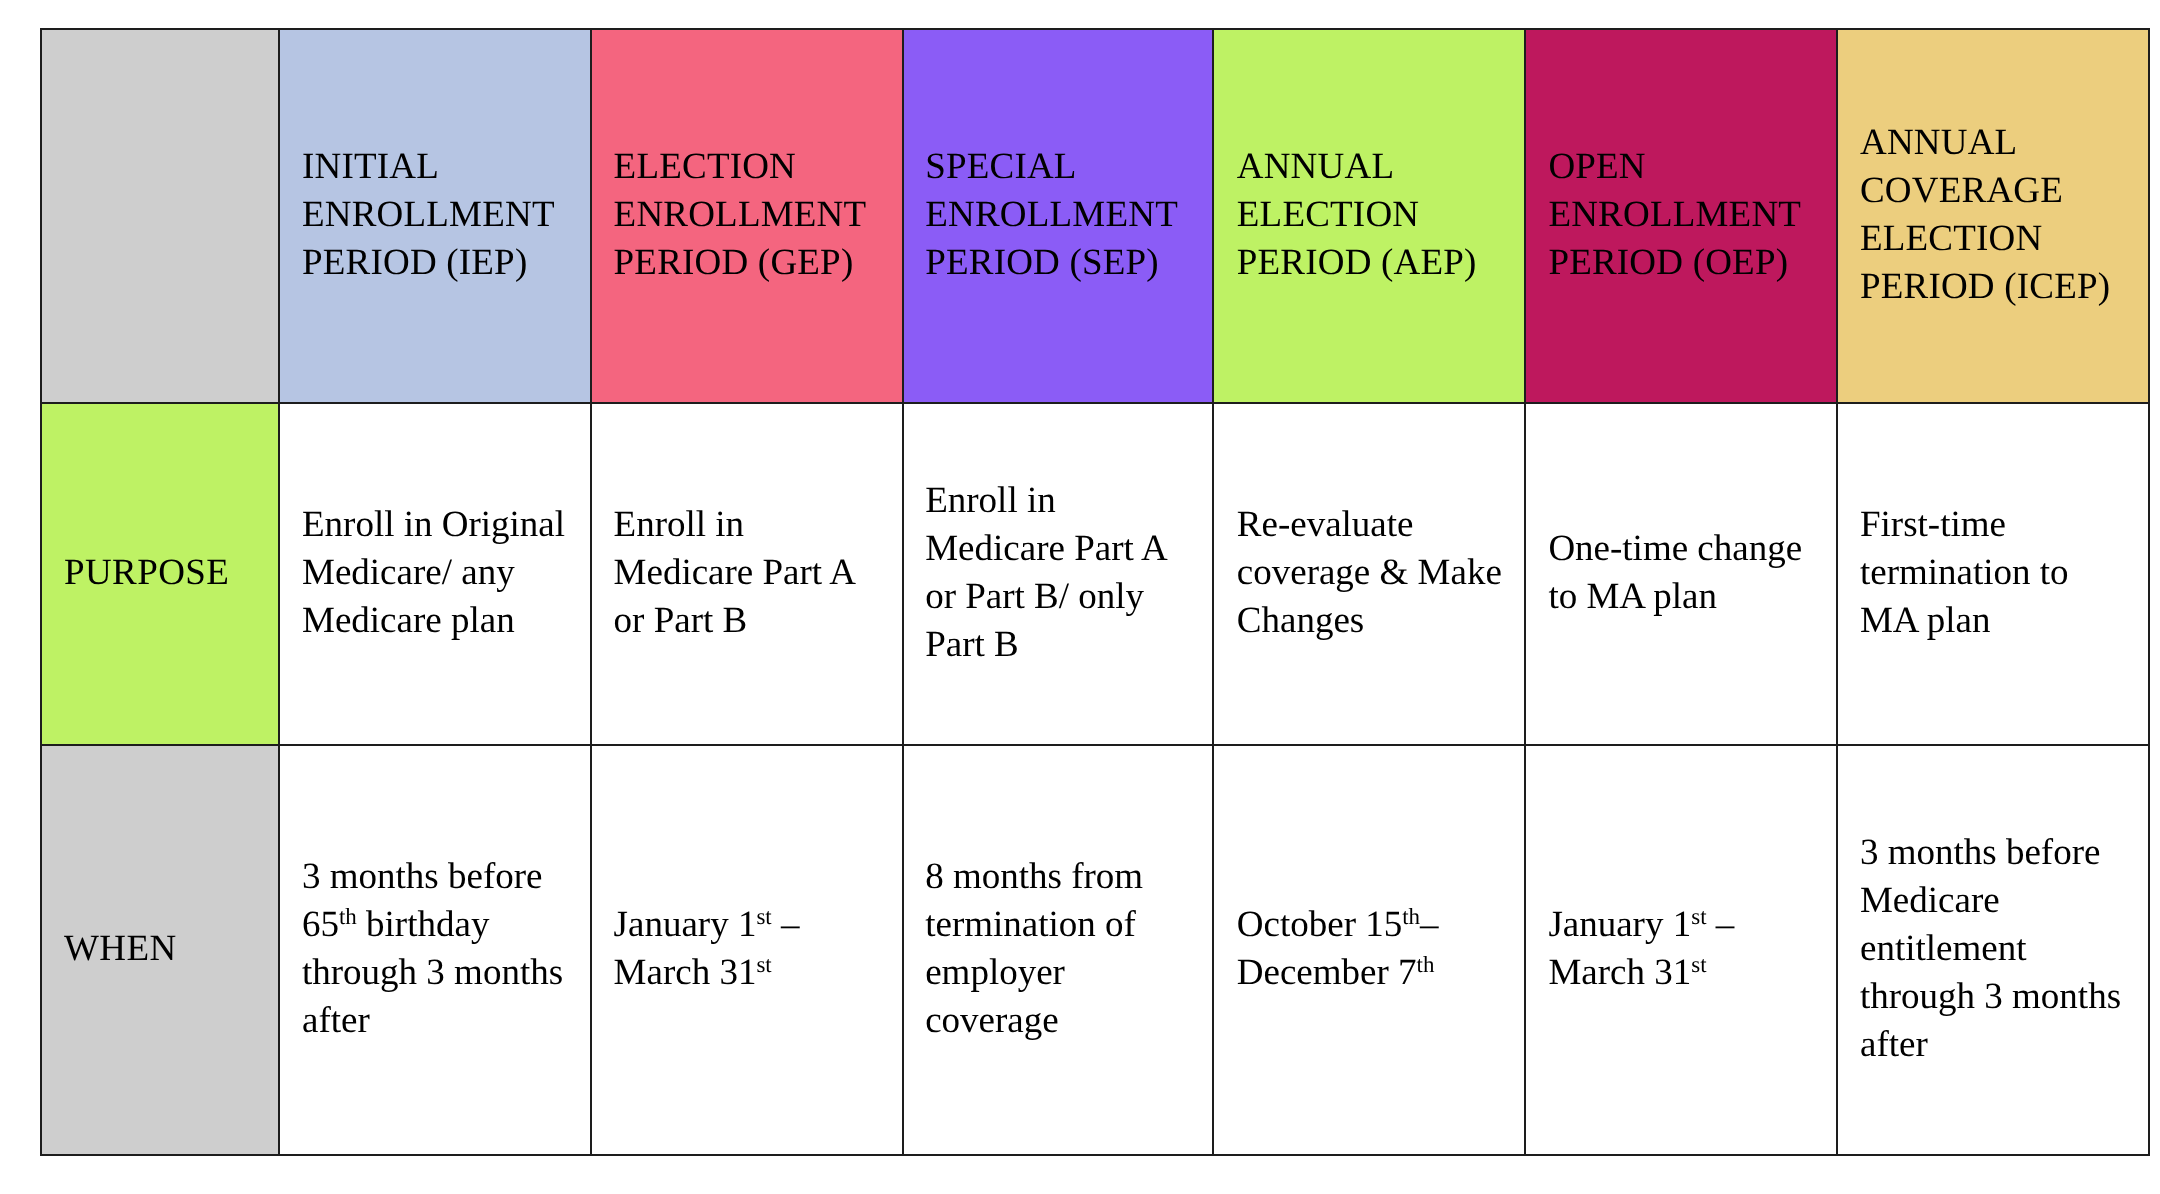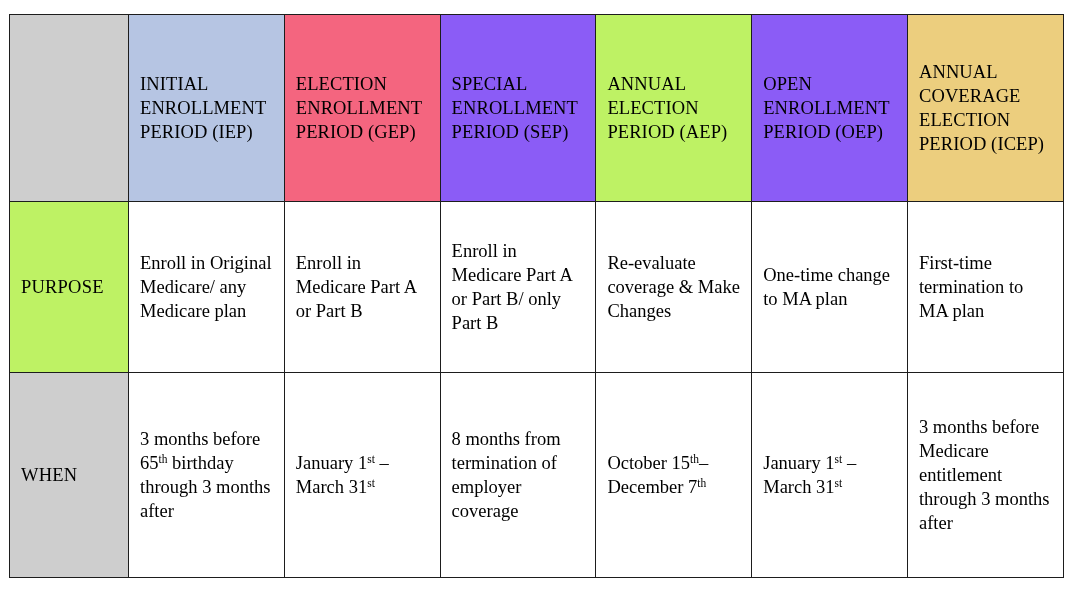--- a/index.html
+++ b/index.html
@@ -15,21 +15,21 @@
     overflow: hidden;
   }
   #page {
     position: relative;
     width: 1080px;
     height: 597px;
     background: #ffffff;
   }
   table.enrollment-table {
     position: absolute;
-    left: 9px;
+    left: 20px;
     top: 14px;
     width: 1054px;
     height: 564px;
     border-collapse: collapse;
     table-layout: fixed;
     background: #ffffff;
   }
   table.enrollment-table td {
     border: 1.5px solid #1d1d1d;
     vertical-align: middle;
@@ -88,21 +88,21 @@
         <col class="c-col">
         <col class="c-col">
     </colgroup>
     <tbody>
       <tr class="header-row">
         <td class="corner-cell" style="background: rgb(206, 206, 206);"></td>
         <td class="header-cell" style="background: rgb(182, 197, 227);">INITIAL ENROLLMENT PERIOD (IEP)</td>
         <td class="header-cell" style="background: rgb(244, 101, 127);">ELECTION ENROLLMENT PERIOD (GEP)</td>
         <td class="header-cell" style="background: #8b5cf6;">SPECIAL ENROLLMENT PERIOD (SEP)</td>
         <td class="header-cell" style="background: #bef264;">ANNUAL ELECTION PERIOD (AEP)</td>
-        <td class="header-cell" style="background: #8b5cf6;">OPEN ENROLLMENT PERIOD (OEP)</td>
+        <td class="header-cell" style="background: #be185d;">OPEN ENROLLMENT PERIOD (OEP)</td>
         <td class="header-cell" style="background: rgb(236, 206, 126);">ANNUAL COVERAGE ELECTION PERIOD (ICEP)</td>
       </tr>
 
 
       <tr class="row-purp">
         <td class="row-label" style="background: #bef264;">PURPOSE</td>
         <td class="body-cell">Enroll in Original Medicare/ any Medicare plan</td>
         <td class="body-cell">Enroll in Medicare Part A or Part B</td>
         <td class="body-cell">Enroll in Medicare Part A or Part B/ only Part B</td>
         <td class="body-cell">Re-evaluate coverage &amp; Make Changes</td>

